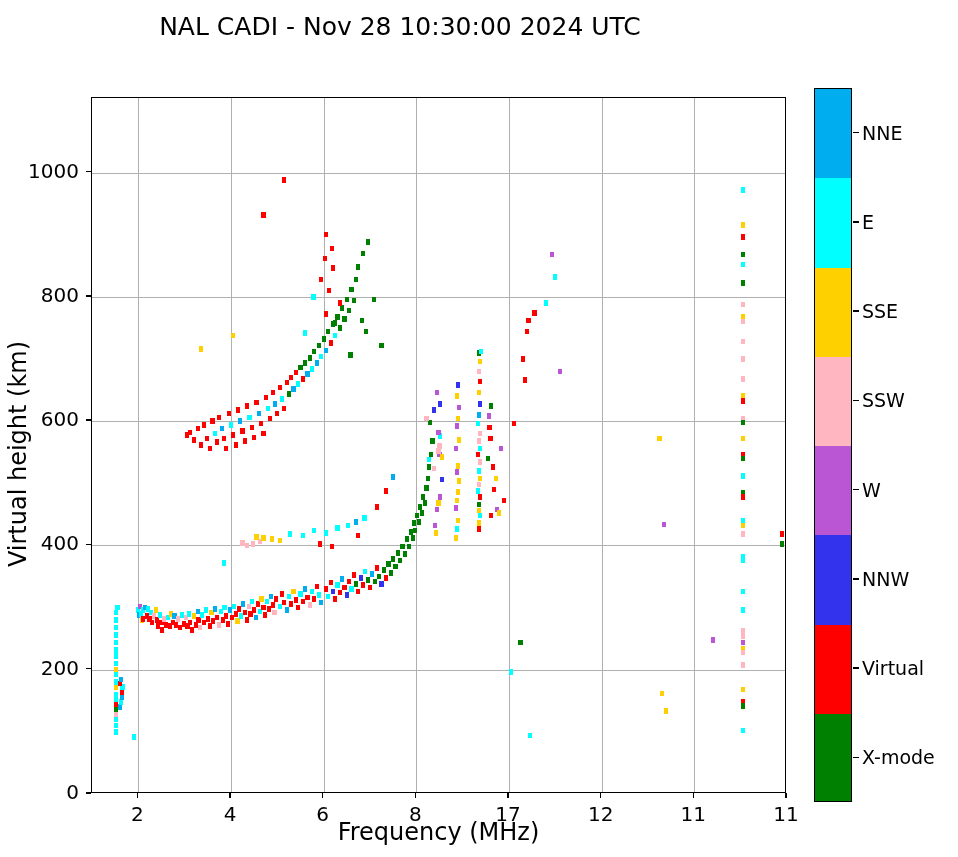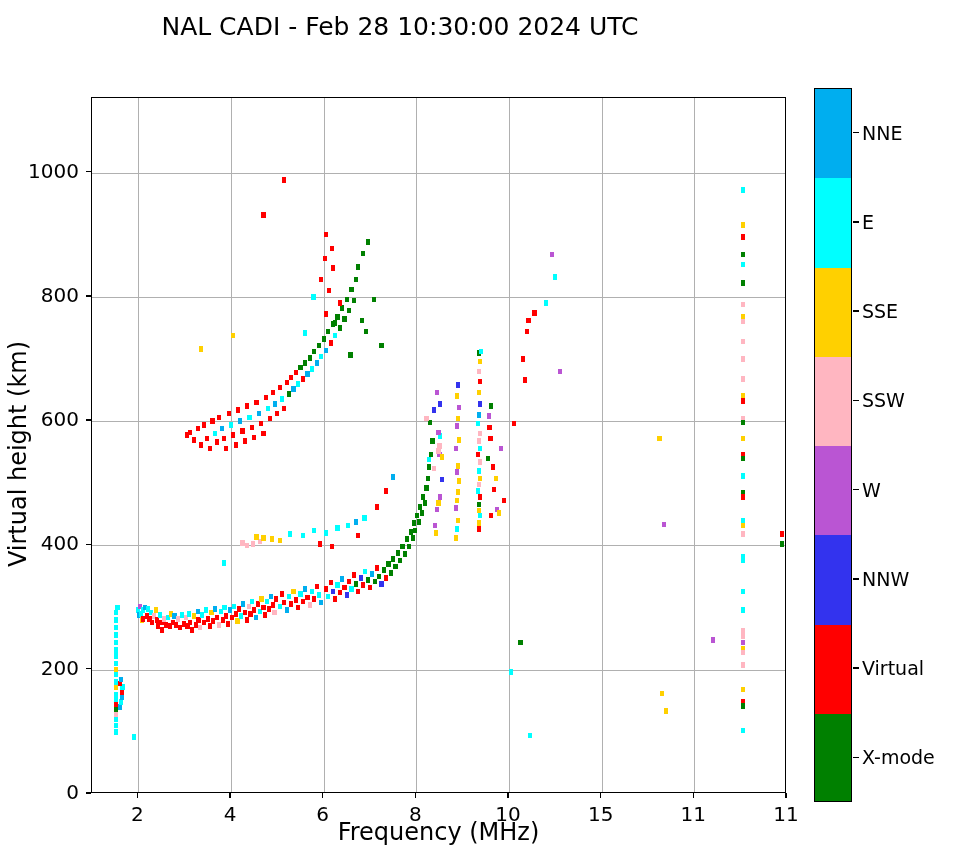--- a/index.html
+++ b/index.html
@@ -149,21 +149,21 @@
     color: #000;
     white-space: nowrap;
     transform: translateY(-50%);
   }
 </style>
 </head>
 <body>
 
 <div id="figure">
 
-  <div id="plot-title">NAL CADI - Feb 28 10:30:00 2024 UTC</div>
+  <div id="plot-title">NAL CADI - Nov 28 10:30:00 2024 UTC</div>
 
   <div id="axes">
       <div class="gridline-v" style="left: 46.3333px;"></div>
       <div class="gridline-v" style="left: 139px;"></div>
       <div class="gridline-v" style="left: 231.667px;"></div>
       <div class="gridline-v" style="left: 324.333px;"></div>
       <div class="gridline-v" style="left: 417px;"></div>
       <div class="gridline-v" style="left: 509.667px;"></div>
       <div class="gridline-v" style="left: 602.333px;"></div>
       <div class="gridline-h" style="top: 571.714px;"></div>
@@ -607,23 +607,23 @@
   <div id="ticks-x">
       <div class="tick-x" style="left: 136.683px; top: 793px;"></div>
       <div class="ticklabel-x" style="left: 97.3333px; top: 802px; width: 80px;">2</div>
       <div class="tick-x" style="left: 229.35px; top: 793px;"></div>
       <div class="ticklabel-x" style="left: 190px; top: 802px; width: 80px;">4</div>
       <div class="tick-x" style="left: 322.017px; top: 793px;"></div>
       <div class="ticklabel-x" style="left: 282.667px; top: 802px; width: 80px;">6</div>
       <div class="tick-x" style="left: 414.683px; top: 793px;"></div>
       <div class="ticklabel-x" style="left: 375.333px; top: 802px; width: 80px;">8</div>
       <div class="tick-x" style="left: 507.35px; top: 793px;"></div>
-      <div class="ticklabel-x" style="left: 468px; top: 802px; width: 80px;">10</div>
+      <div class="ticklabel-x" style="left: 468px; top: 802px; width: 80px;">17</div>
       <div class="tick-x" style="left: 600.017px; top: 793px;"></div>
-      <div class="ticklabel-x" style="left: 560.667px; top: 802px; width: 80px;">15</div>
+      <div class="ticklabel-x" style="left: 560.667px; top: 802px; width: 80px;">12</div>
       <div class="tick-x" style="left: 692.683px; top: 793px;"></div>
       <div class="ticklabel-x" style="left: 653.333px; top: 802px; width: 80px;">11</div>
       <div class="tick-x" style="left: 785.35px; top: 793px;"></div>
       <div class="ticklabel-x" style="left: 746px; top: 802px; width: 80px;">11</div>
     </div>
   <div id="ticks-y">
       <div class="tick-y" style="top: 792.35px; left: 86px;"></div>
       <div class="ticklabel-y" style="left: -9px; top: 780px; width: 88px;">0</div>
       <div class="tick-y" style="top: 668.064px; left: 86px;"></div>
       <div class="ticklabel-y" style="left: -9px; top: 655.714px; width: 88px;">200</div>

